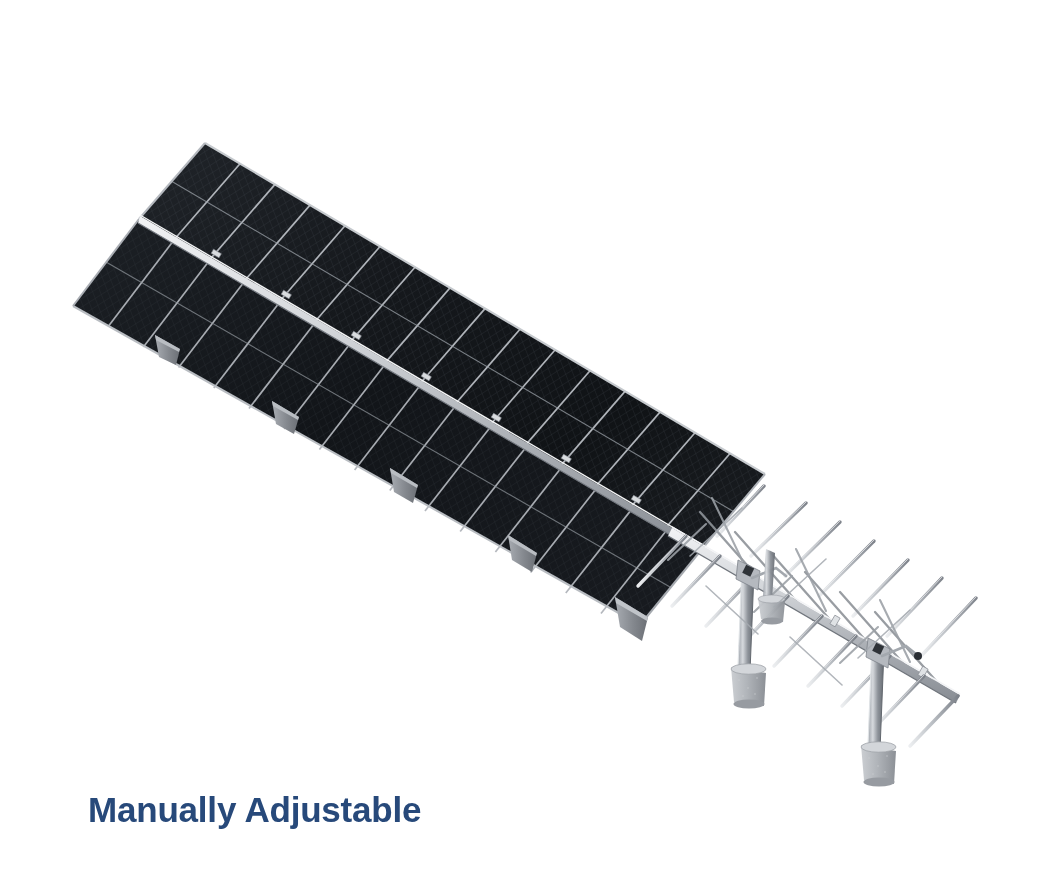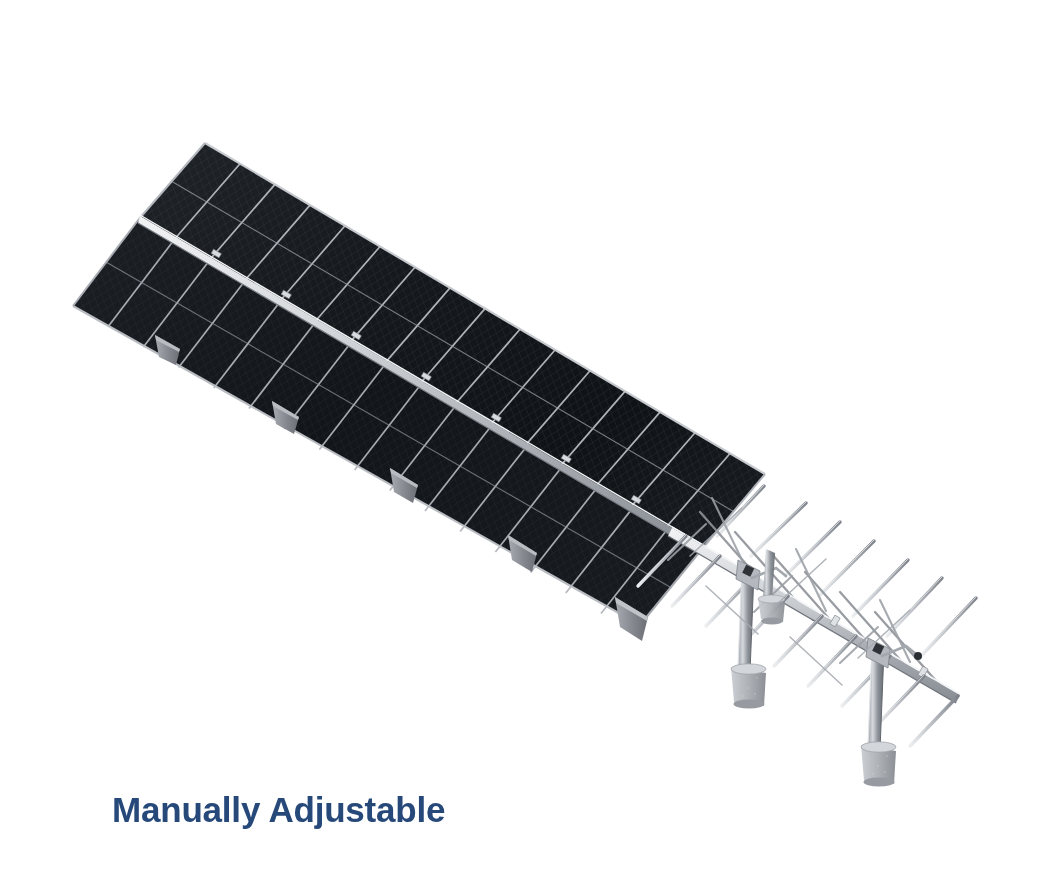--- a/index.html
+++ b/index.html
@@ -34,21 +34,20 @@
     line-height: 1.18;
     font-family: "Liberation Sans", sans-serif;
     font-weight: bold;
     font-size: 35px;
     letter-spacing: -0.2px;
     color: #27497a;
     white-space: pre;
   }
   #caption .cap-line {
     display: block;
-    margin-left: 24px;
   }
 </style>
 </head>
 <body>
 
 <div id="stage">
 
   <svg id="render-svg" viewBox="0 0 1041 882" xmlns="http://www.w3.org/2000/svg">
     <defs>
 

